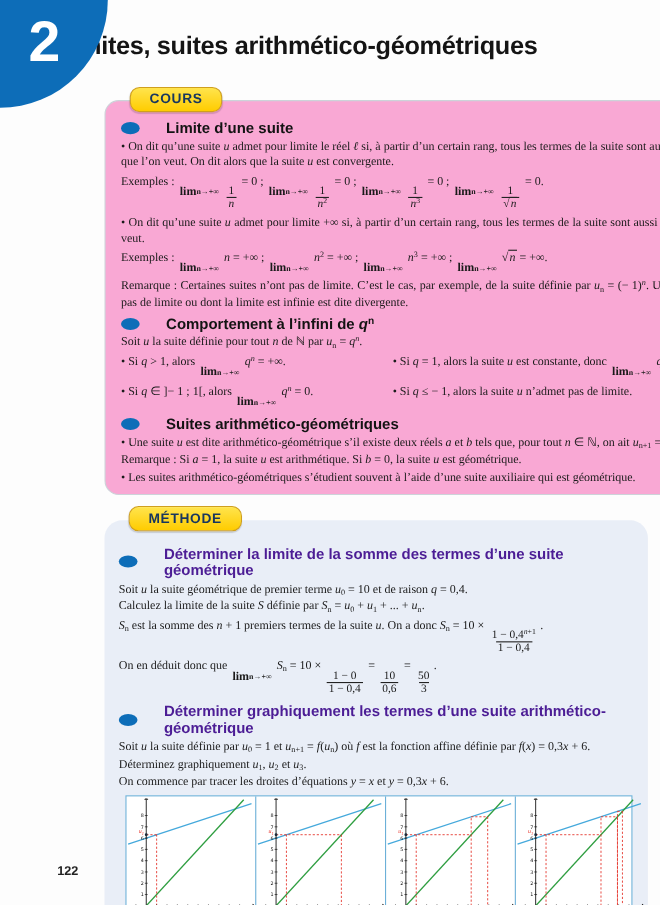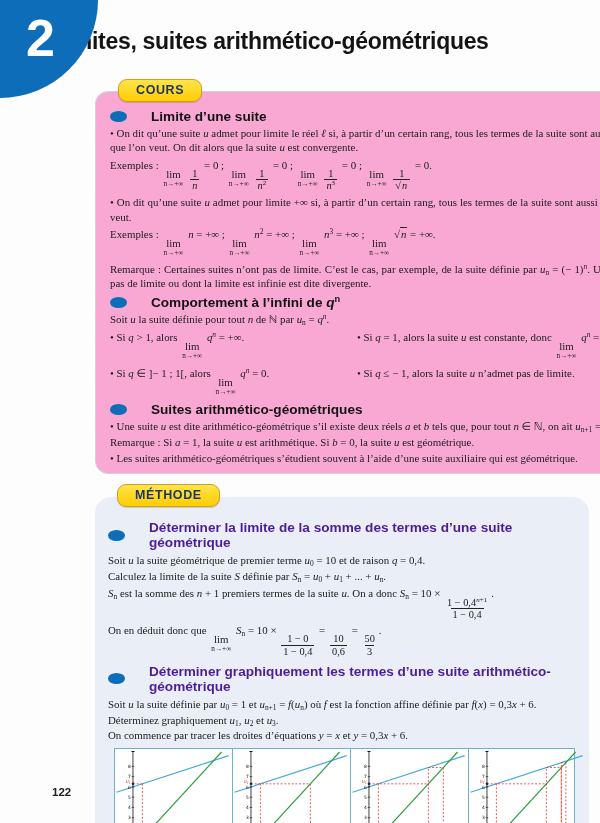--- a/index.html
+++ b/index.html
@@ -31,22 +31,22 @@
   .p{font-size:10.9px;line-height:1.32;margin:1.5px 0;text-align:justify;}
   .fline{margin:4px 0;line-height:1.25;}
   .cols{display:flex;gap:1px;margin:2px 0;}
   .cols .c1{flex:0 0 44%;}
   .cols .c2{flex:1;}
   
   i{font-style:italic;}
   b{font-weight:normal;}
   sub{font-size:0.68em;vertical-align:-0.28em;line-height:0;}
   sup{font-size:0.68em;vertical-align:0.5em;line-height:0;}
-  .lim{display:inline-flex;flex-direction:column;align-items:center;vertical-align:-0.85em;
-       line-height:1;margin:0 2px;}
+  .lim{display:inline-flex;align-items:center;vertical-align:-0.85em;
+       line-height:1;margin:0 2px;font-weight:bold;}
   .lim .l2{font-size:0.66em;margin-top:1px;white-space:nowrap;}
   .frac{display:inline-flex;flex-direction:column;align-items:center;vertical-align:-0.8em;
         line-height:1.08;margin:0 2px;font-size:0.95em;}
   .frac .den{border-top:0.9px solid #222;padding:0 2px;}
   .frac .num{padding:0 2px;}
   .over{border-top:0.9px solid #222;padding:0 1px;}
   
   .figure-table{display:grid;grid-template-columns:repeat(4,1fr);border:1.5px solid #6cb0d8;
                 background:#fff;margin:5px 2px 3px 6px;}
   .fpanel{display:flex;flex-direction:column;}

